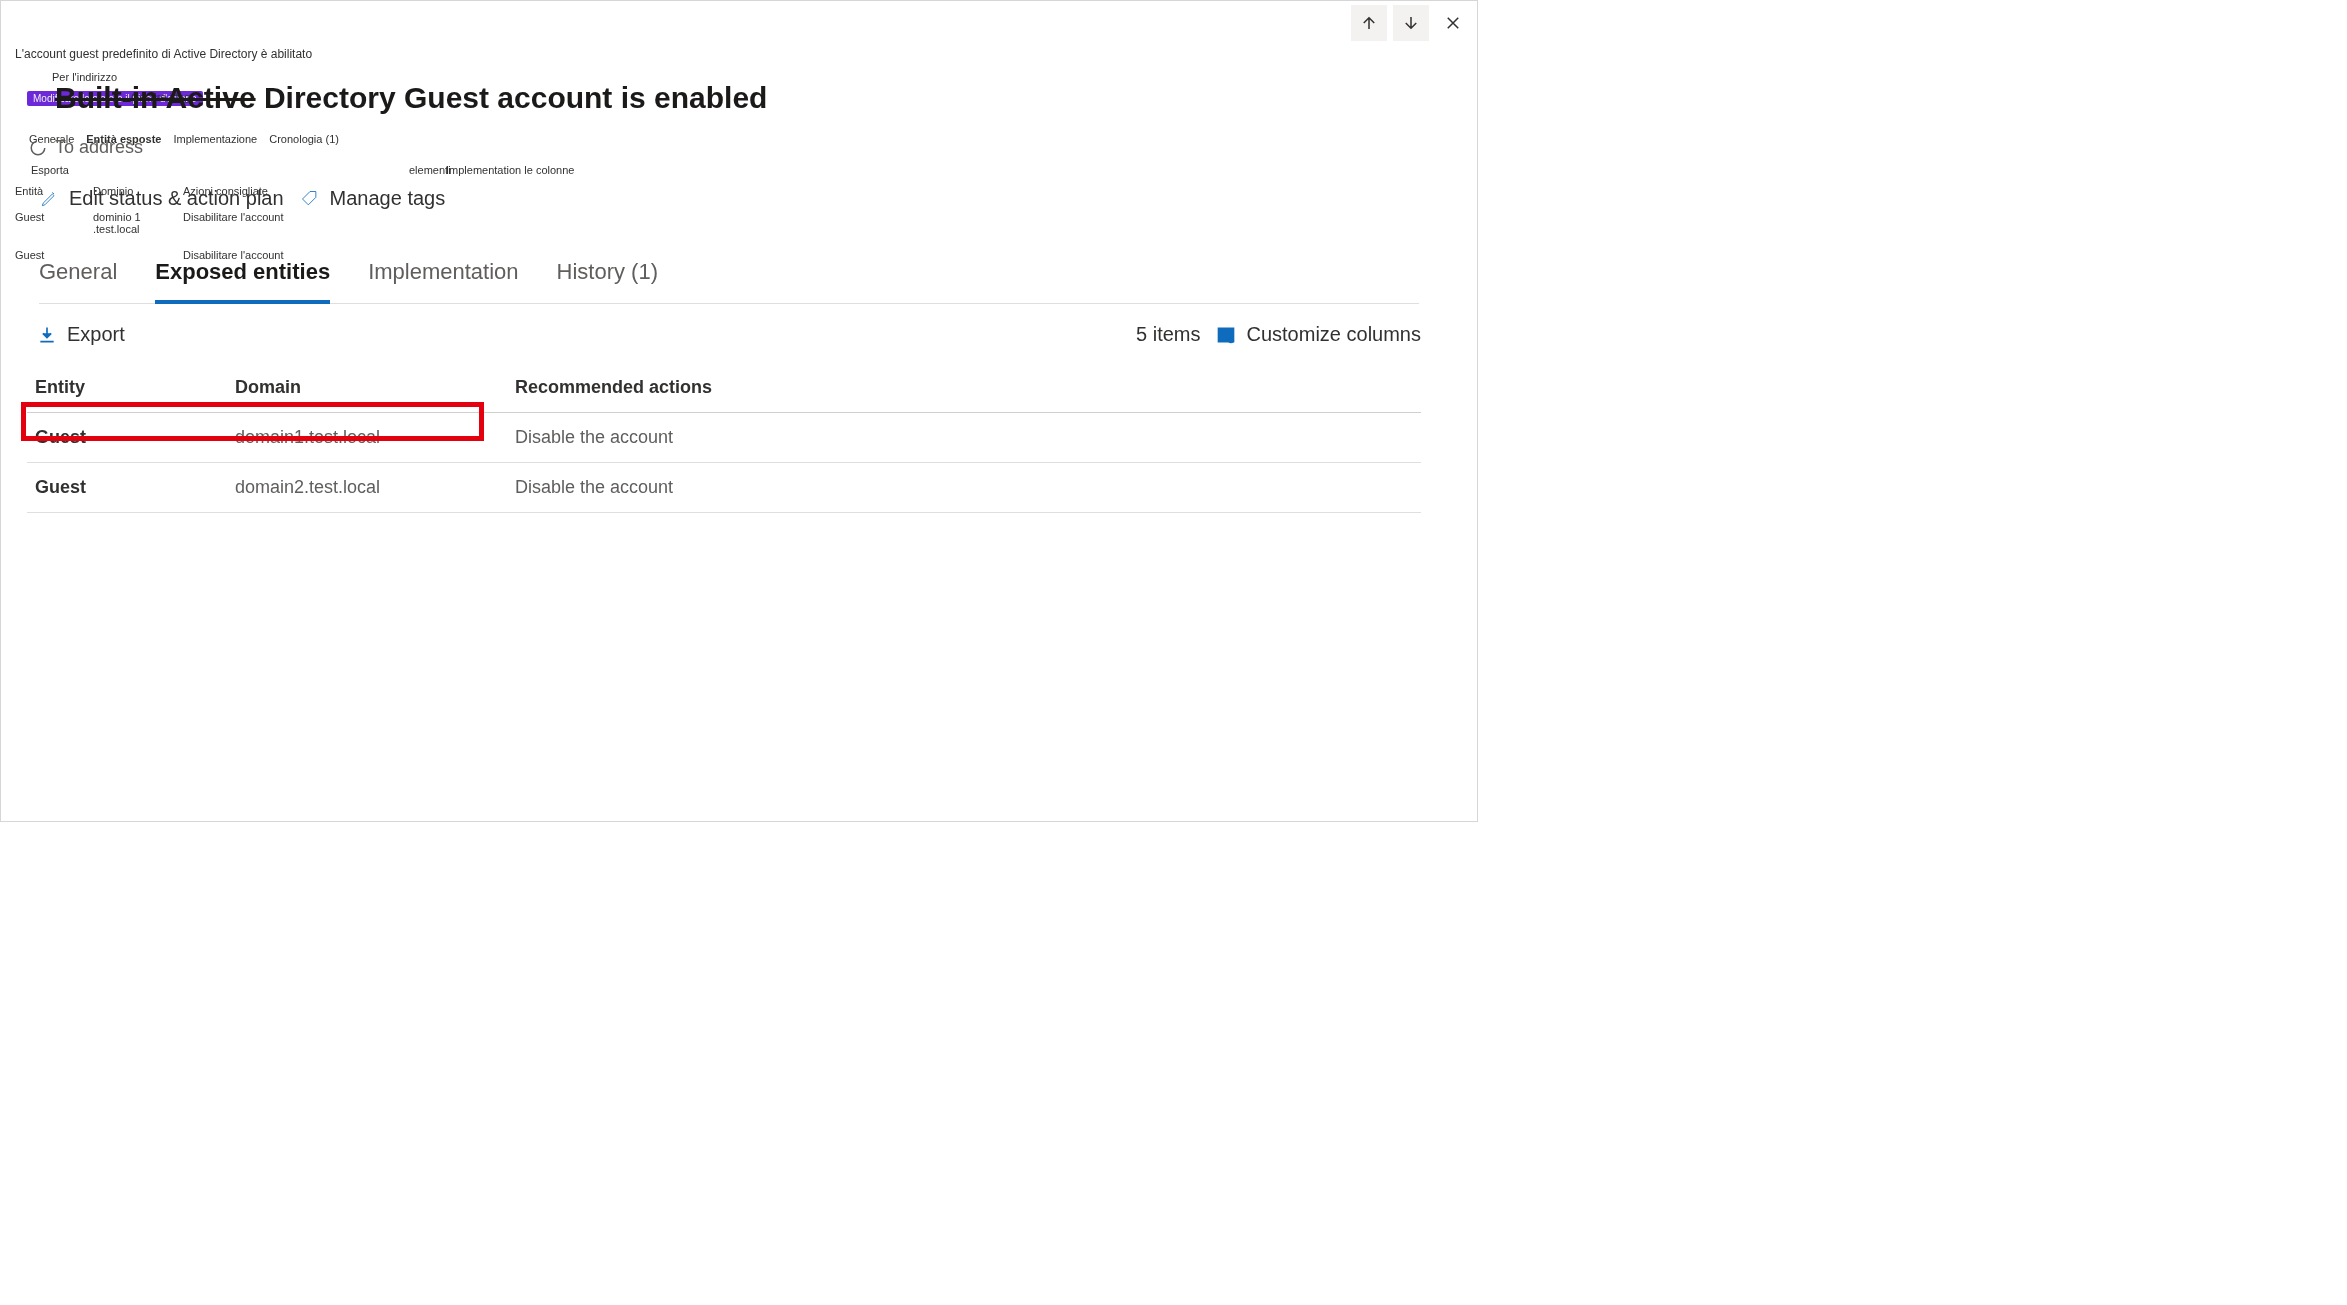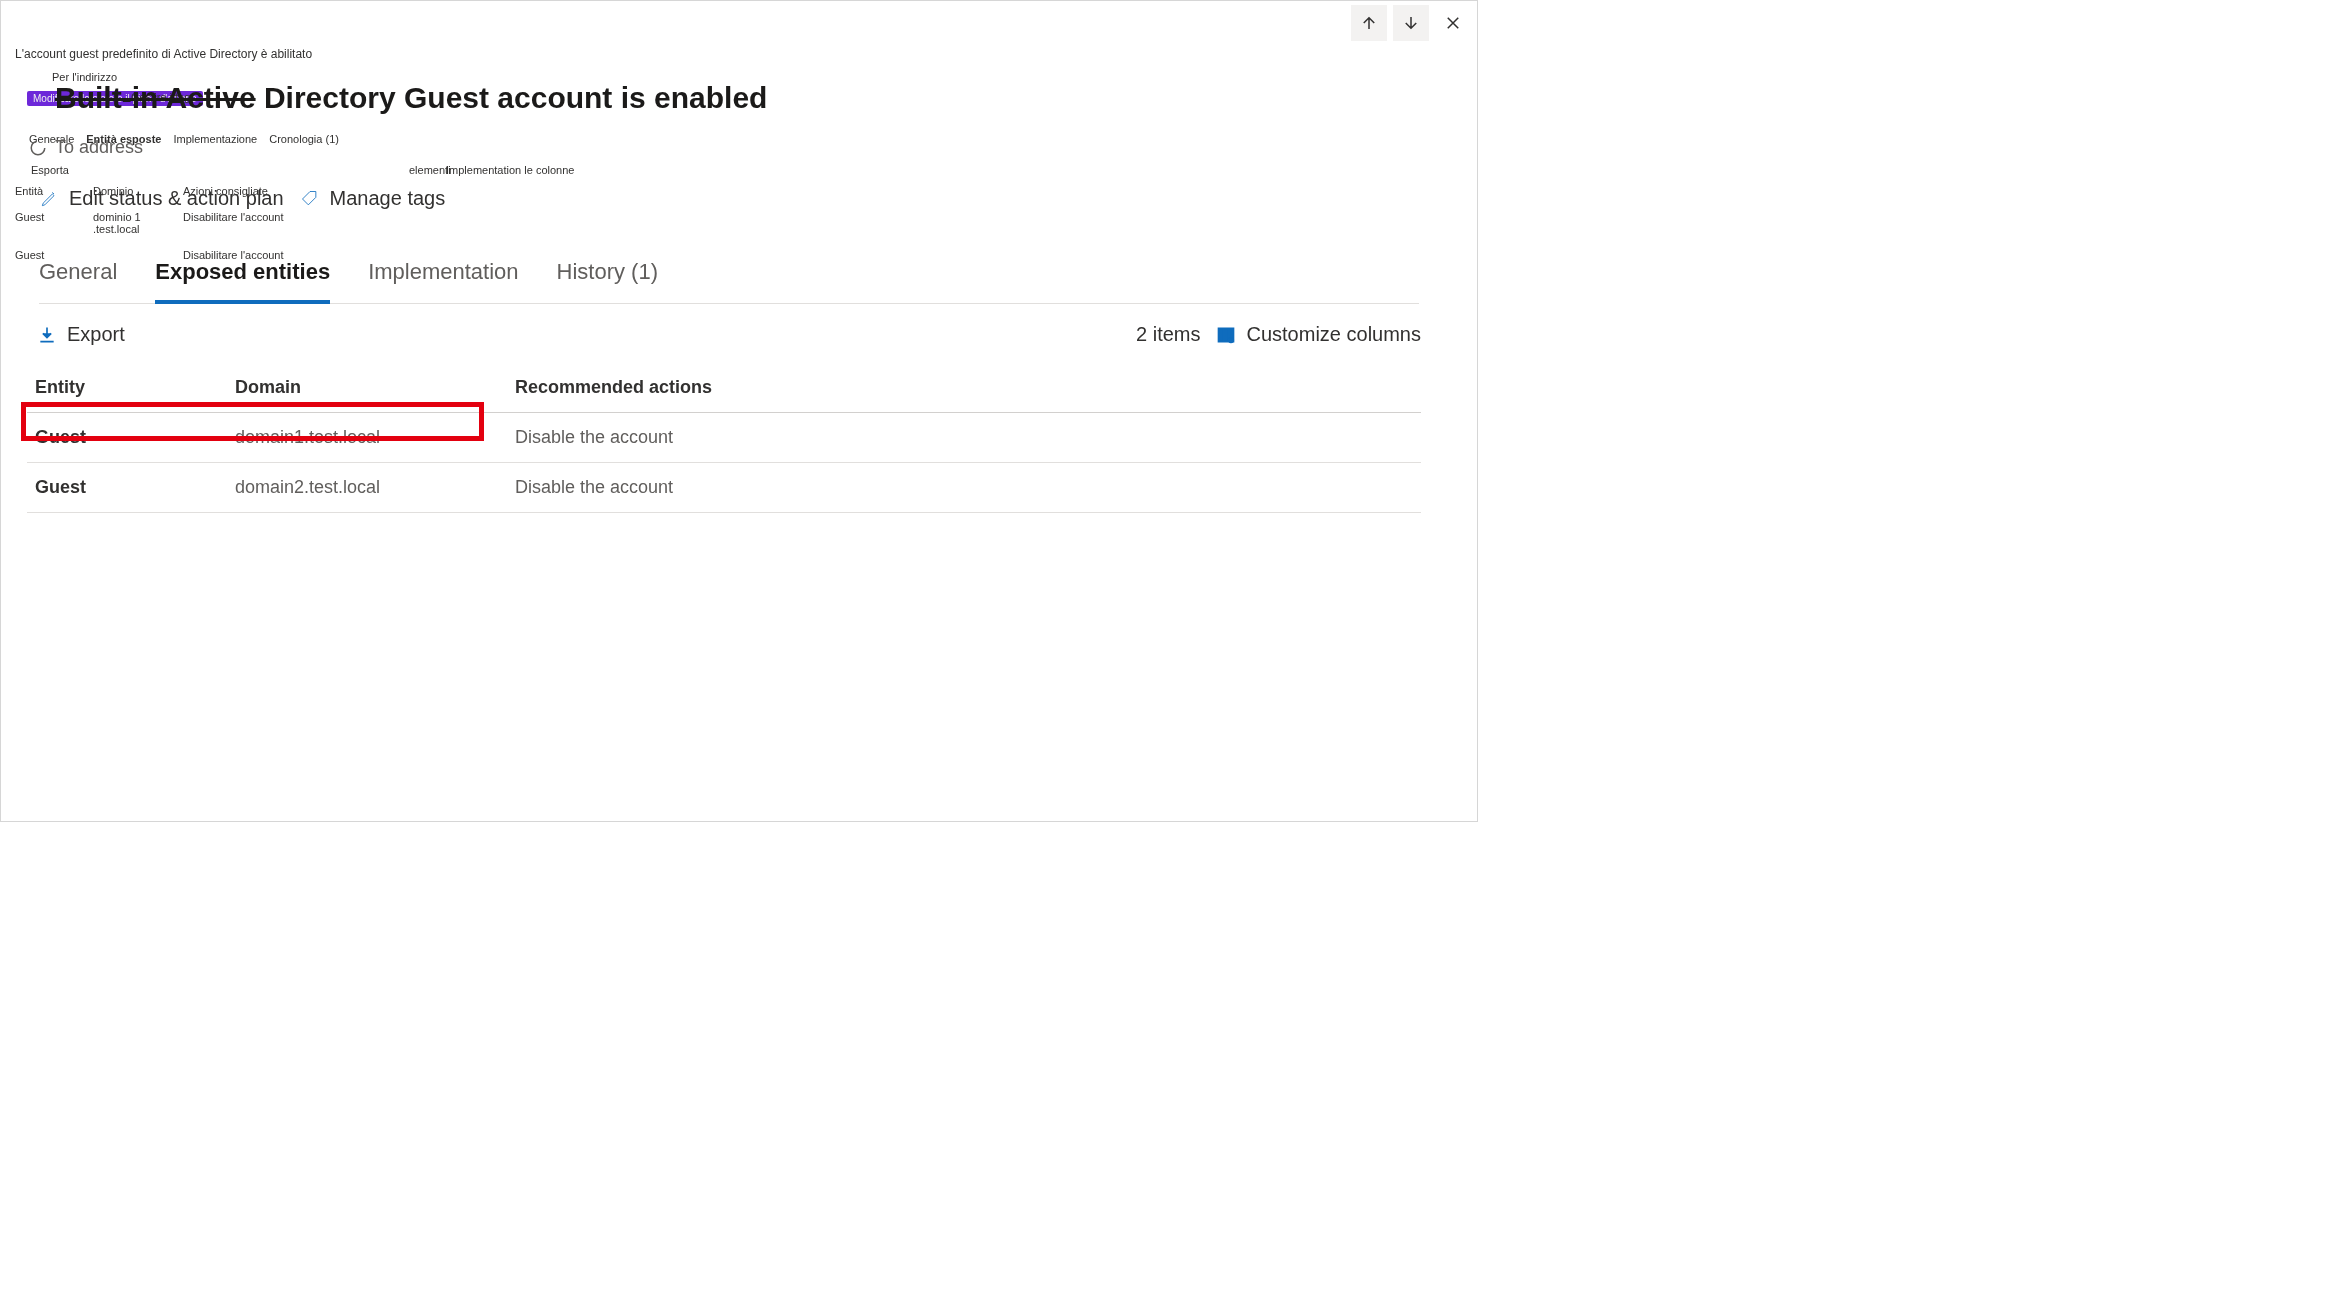--- a/index.html
+++ b/index.html
@@ -317,21 +317,21 @@
 <div class="list-toolbar">
   <div class="left">
     <span class="blue" style="display:flex;align-items:center;gap:10px;">
       <svg viewBox="0 0 24 24" fill="none" stroke="#0f6cbd" stroke-width="2">
           <path d="M12 3v12M7 10l5 5 5-5M4 20h16"></path>
         </svg>
       <span>Export</span>
     </span>
   </div>
   <div class="right">
-    <span>2 items</span>
+    <span>5 items</span>
     <span class="blue" style="display:flex;align-items:center;gap:10px;">
       <svg viewBox="0 0 24 24" fill="none" stroke="#0f6cbd" stroke-width="2">
           <rect x="3" y="4" width="18" height="16"></rect>
           <path d="M9 4v16M15 4v16"></path>
           <circle cx="18" cy="18" r="3" stroke-width="1.5"></circle>
         </svg>
       <span>Customize columns</span>
     </span>
   </div>
 </div>

